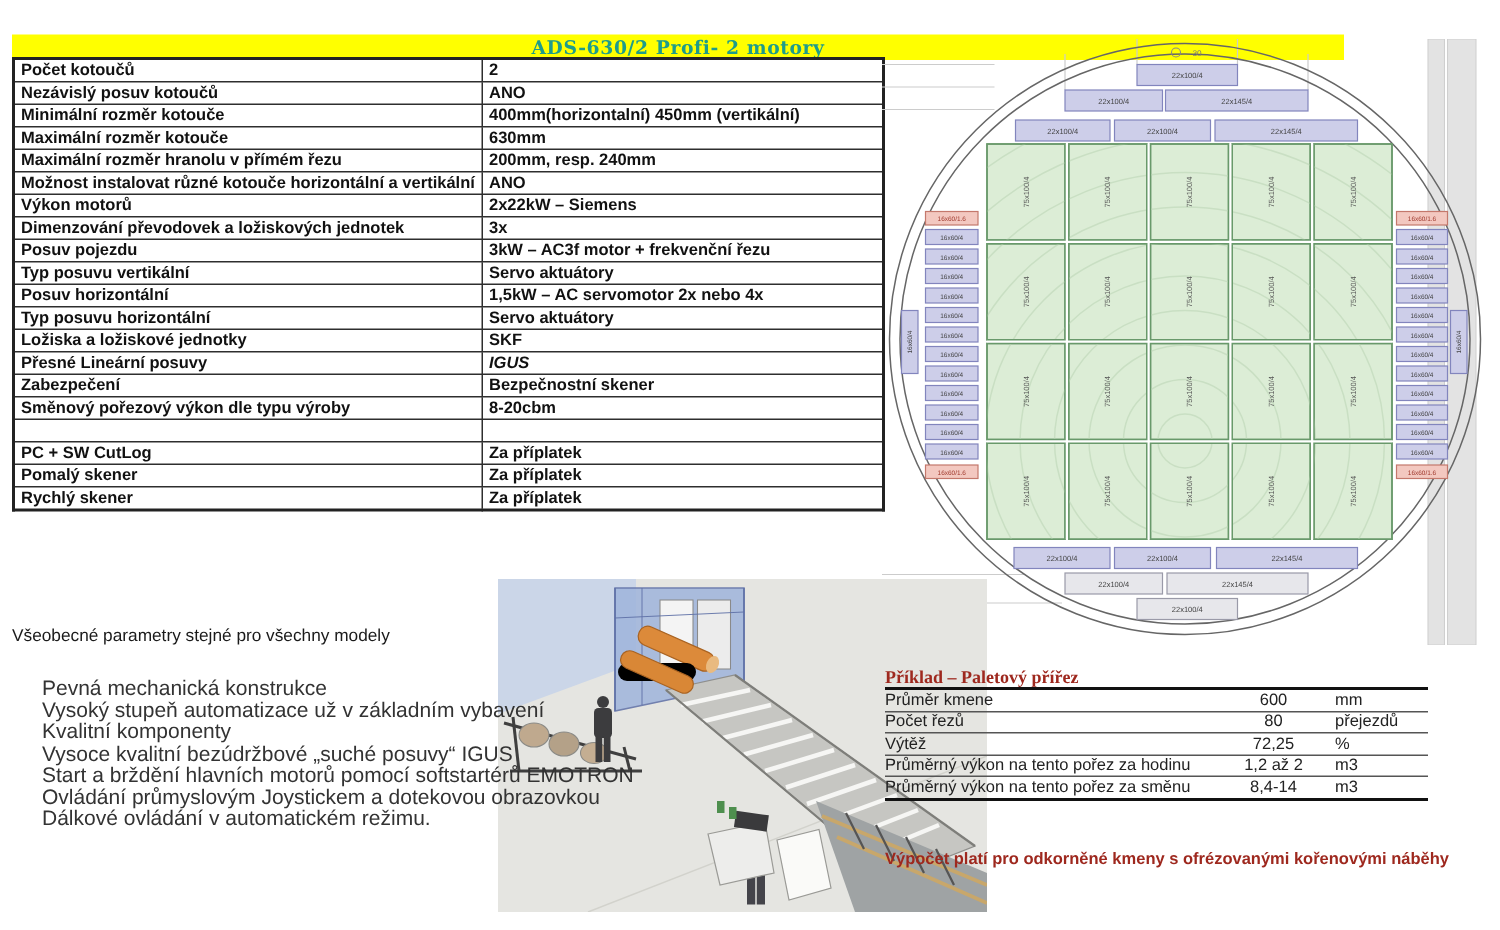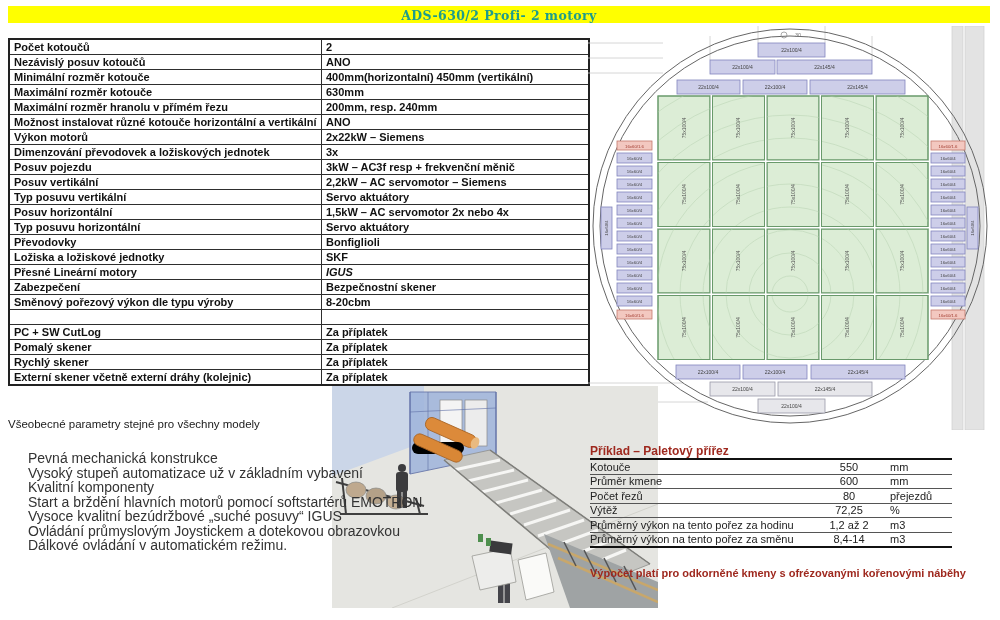--- a/index.html
+++ b/index.html
@@ -1,20 +1,20 @@
 <!DOCTYPE html>
 <html style="--yellow: #FFFF00; --teal: #1E9C8B; --red: #9E281E;"><head>
 <meta charset="utf-8">
 <style>
   html,body{margin:0;padding:0;background:#fff;}
   .page{position:relative;width:1000px;height:620px;background:#fff;overflow:hidden;
         font-family:"Liberation Sans",sans-serif;}
 
   
-  .header{position:absolute;left:8px;top:6px;width:982px;height:17px;background:var(--yellow,#FFFF00);
+  .header{position:absolute;left:8px;top:23px;width:888px;height:17px;background:var(--yellow,#FFFF00);
           text-align:center;line-height:17px;}
   .header span{font-family:"DejaVu Serif",serif;font-weight:bold;font-size:12.5px;
                color:var(--teal,#1E9C8B);letter-spacing:.4px;}
 
   
   .spec{position:absolute;left:8px;top:38px;width:582px;border-collapse:collapse;
         table-layout:fixed;border:2px solid #222;}
   .spec td{border:1px solid #2e2e2e;height:14px;font-size:11px;font-weight:bold;color:#111;
            padding:0 2px 0 4px;white-space:nowrap;overflow:hidden;}
   .spec td.lbl{width:305px;}
@@ -28,21 +28,21 @@
   
   .machine{position:absolute;left:332px;top:386px;width:326px;height:222px;}
 
   
   .general{position:absolute;left:8px;top:418px;width:335px;}
   .ghead{font-size:11.5px;font-weight:normal;color:#1a1a1a;margin-bottom:21px;}
   .gline{font-size:14px;color:#333;line-height:14.5px;white-space:nowrap;padding-left:20px;}
 
   
   .exwrap{position:absolute;left:590px;top:444px;width:362px;}
-  .extitle{font-size:12px;font-weight:bold;color:var(--red,#9E281E);height:14px;}
+  .extitle{font-size:12px;font-weight:bold;color:var(--red,#9E281E);height:14px;font-family:Liberation Serif, serif;}
   .ex{width:362px;border-collapse:collapse;border-top:2px solid #111;border-bottom:2px solid #111;}
   .ex td{font-size:11px;color:#222;border-bottom:1px solid #555;height:13.5px;padding:0;white-space:nowrap;}
   .ex td.c1{width:228px;}
   .ex td.c2{width:62px;text-align:center;}
   .ex td.c3{padding-left:10px;}
 
   .note{position:absolute;left:590px;top:567px;width:408px;font-size:11px;font-weight:bold;
         color:var(--red,#9E281E);white-space:nowrap;}
 </style>
 </head>
@@ -83,48 +83,40 @@
         <tr>
           <td class="lbl">Výkon motorů</td>
           <td class="val">2x22kW – Siemens</td>
         </tr>
         <tr>
           <td class="lbl">Dimenzování převodovek a ložiskových jednotek</td>
           <td class="val">3x</td>
         </tr>
         <tr>
           <td class="lbl">Posuv pojezdu</td>
-          <td class="val">3kW – AC3f resp + frekvenční měnič</td>
-        </tr>
-        <tr>
-          <td class="lbl">Posuv vertikální</td>
-          <td class="val">2,2kW – AC servomotor – Siemens</td>
+          <td class="val">3kW – AC3f motor + frekvenční řezu</td>
         </tr>
         <tr>
           <td class="lbl">Typ posuvu vertikální</td>
           <td class="val">Servo aktuátory</td>
         </tr>
         <tr>
           <td class="lbl">Posuv horizontální</td>
           <td class="val">1,5kW – AC servomotor  2x nebo 4x</td>
         </tr>
         <tr>
           <td class="lbl">Typ posuvu horizontální</td>
           <td class="val">Servo aktuátory</td>
         </tr>
         <tr>
-          <td class="lbl">Převodovky</td>
-          <td class="val">Bonfiglioli</td>
-        </tr>
-        <tr>
           <td class="lbl">Ložiska a ložiskové jednotky</td>
           <td class="val">SKF</td>
         </tr>
         <tr>
-          <td class="lbl">Přesné Lineární motory</td>
+          <td class="lbl">Přesné Lineární posuvy</td>
           <td class="val it">IGUS</td>
         </tr>
         <tr>
           <td class="lbl">Zabezpečení</td>
           <td class="val">Bezpečnostní skener</td>
         </tr>
         <tr>
           <td class="lbl">Směnový pořezový výkon dle typu výroby</td>
           <td class="val">8-20cbm</td>
         </tr>
@@ -135,24 +127,20 @@
         <tr>
           <td class="lbl">PC + SW CutLog</td>
           <td class="val">Za příplatek</td>
         </tr>
         <tr>
           <td class="lbl">Pomalý skener</td>
           <td class="val">Za příplatek</td>
         </tr>
         <tr>
           <td class="lbl">Rychlý skener</td>
-          <td class="val">Za příplatek</td>
-        </tr>
-        <tr>
-          <td class="lbl">Externí skener včetně externí dráhy (kolejnic)</td>
           <td class="val">Za příplatek</td>
         </tr>
       </tbody>
     </table>
 
   <div class="diagram" id="diagram"><svg width="412" height="404" viewBox="0 0 412 404">
         <rect x="364" y="0" width="11" height="404" fill="#E3E3E3" stroke="#CFCFCF" stroke-width="0.7"></rect>
         <rect x="377" y="0" width="19" height="404" fill="#E3E3E3" stroke="#CFCFCF" stroke-width="0.7"></rect>
         <line x1="0" y1="17" x2="75" y2="17" stroke="#CCC" stroke-width="0.8"></line>
         <line x1="0" y1="32" x2="75" y2="32" stroke="#CCC" stroke-width="0.8"></line>
@@ -417,36 +405,31 @@
       <rect x="154" y="152" width="5" height="8" fill="#4E8F4E"></rect>
     </svg>
   </div>
 
   <div class="general">
     <div class="ghead">Všeobecné parametry stejné pro všechny modely</div>
     <div>
         <div class="gline">Pevná mechanická konstrukce</div>
         <div class="gline">Vysoký stupeň automatizace už v základním vybavení</div>
         <div class="gline">Kvalitní komponenty</div>
+        <div class="gline">Vysoce kvalitní bezúdržbové „suché posuvy“  IGUS</div>
         <div class="gline">Start a brždění hlavních motorů pomocí softstartérů EMOTRON</div>
-        <div class="gline">Vysoce kvalitní bezúdržbové „suché posuvy“  IGUS</div>
         <div class="gline">Ovládání průmyslovým Joystickem a dotekovou obrazovkou</div>
         <div class="gline">Dálkové ovládání v automatickém režimu.</div>
       </div>
   </div>
 
   <div class="exwrap">
     <div class="extitle">Příklad – Paletový přířez</div>
     <table class="ex">
         <tbody>
-          <tr>
-            <td class="c1">Kotouče</td>
-            <td class="c2">550</td>
-            <td class="c3">mm</td>
-          </tr>
           <tr>
             <td class="c1">Průměr kmene</td>
             <td class="c2">600</td>
             <td class="c3">mm</td>
           </tr>
           <tr>
             <td class="c1">Počet řezů</td>
             <td class="c2">80</td>
             <td class="c3">přejezdů</td>
           </tr>

